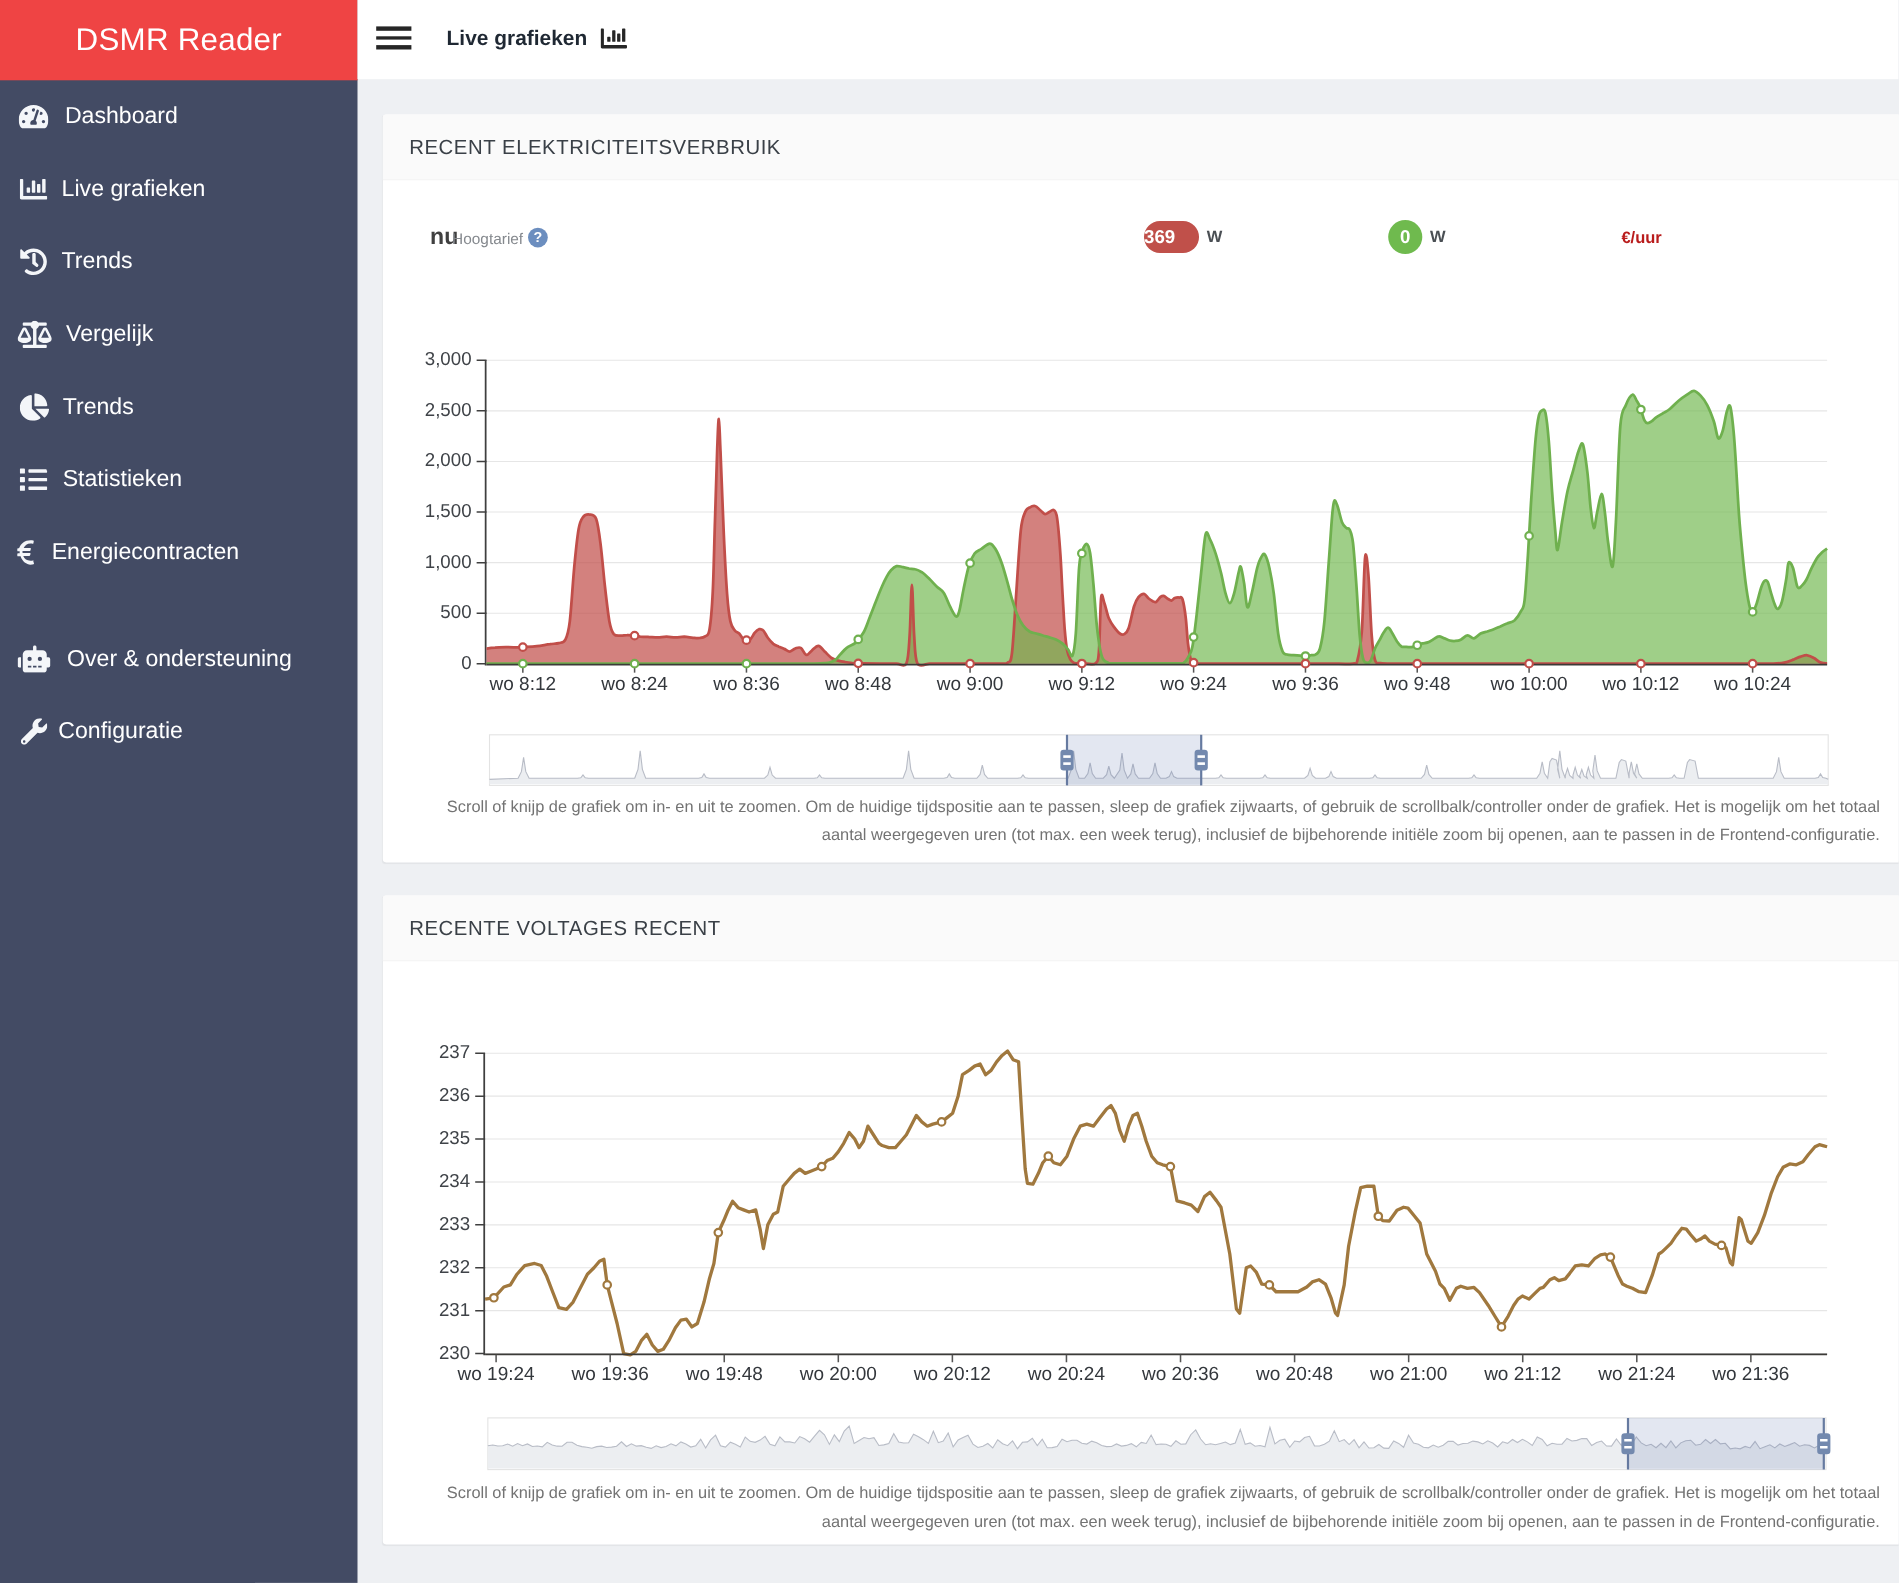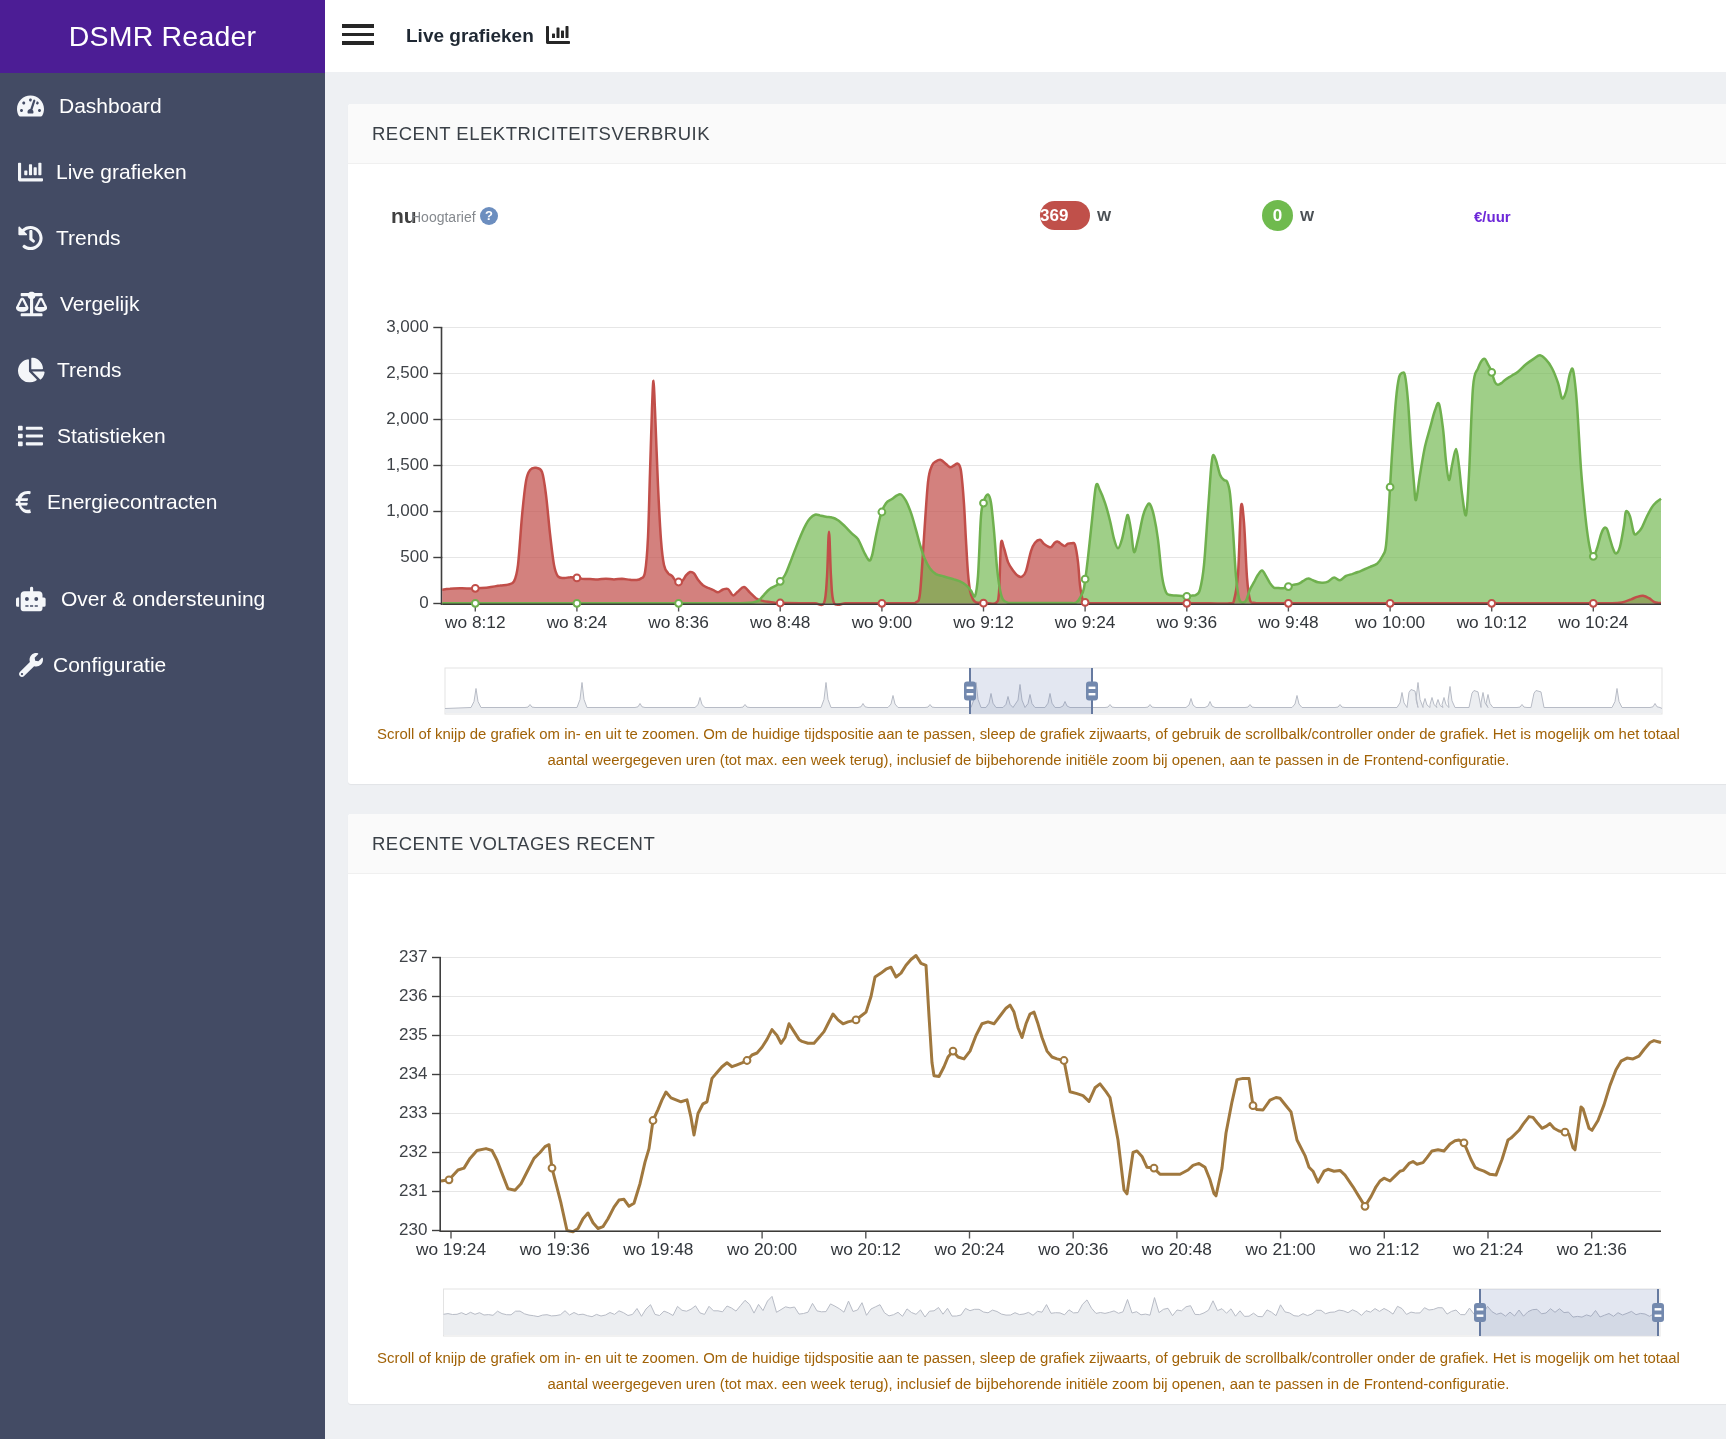--- a/index.html
+++ b/index.html
@@ -1,36 +1,36 @@
 <!DOCTYPE html>
 <html><head><meta charset="utf-8">
 <style>
 * { margin:0; padding:0; box-sizing:border-box; }
 html,body { width:1726px; height:1439px; font-family:"Liberation Sans", sans-serif; background:#eef0f3; overflow:hidden; position:relative; }
 .abs { position:absolute; }
 .sidebar { position:absolute; left:0; top:0; width:325px; height:1439px; background:#434b64; }
-.brand { position:absolute; left:0; top:0; width:325px; height:73px; background:#4c1d95; color:#fff; font-size:28.5px; line-height:73px; text-align:center; letter-spacing:0.2px; }
+.brand { position:absolute; left:0; top:0; width:325px; height:73px; background:#ef4444; color:#fff; font-size:28.5px; line-height:73px; text-align:center; letter-spacing:0.2px; }
 .mi { position:absolute; width:325px; height:66px; }
 .mic { position:absolute; top:50%; transform:translateY(-50%); line-height:0; }
 .mtx { position:absolute; top:50%; transform:translateY(-50%); color:#fff; font-size:21px; white-space:nowrap; }
 .topbar { position:absolute; left:325px; top:0; width:1401px; height:72px; background:#fff; }
 .burger { position:absolute; left:17px; top:24px; width:32px; height:24px; }
 .burger div { height:3.5px; background:#262626; margin-bottom:5.2px; }
 .tbtitle { position:absolute; left:81px; top:0; height:72px; line-height:72px; font-size:19px; font-weight:bold; color:#1f2833; }
 .tbicon { position:absolute; left:221px; top:23px; line-height:0; }
 .card { position:absolute; left:348px; width:1481px; background:#fff; border-radius:3px; box-shadow:0 1px 1px rgba(0,0,0,0.05); }
 .chead { height:60px; background:#fafafa; border-bottom:1px solid #f0f0f0; border-radius:3px 3px 0 0; font-size:18.5px; color:#3a4047; letter-spacing:0.5px; line-height:60px; padding-left:24px; }
-.hint { position:absolute; width:1361px; text-align:center; font-size:14.9px; line-height:25.5px; color:#a16207; left:348px; }
+.hint { position:absolute; width:1361px; text-align:right; font-size:14.9px; line-height:25.5px; color:#737373; left:348px; }
 .nu { position:absolute; left:391px; top:204px; font-size:21px; font-weight:bold; color:#404040; }
 .hoog { position:absolute; left:411px; top:209px; font-size:14px; color:#85898e; }
 .qm { position:absolute; left:480px; top:207px; width:18px; height:18px; border-radius:50%; background:#6c8ebf; color:#fff; font-size:13px; font-weight:bold; text-align:center; line-height:18px; }
 .pill { position:absolute; left:1040px; top:201px; width:50px; height:29px; border-radius:15px; background:#c0504a; color:#fff; font-size:17px; font-weight:bold; text-align:left; line-height:29px; }
 .gdot { position:absolute; left:1262px; top:200px; width:31px; height:31px; border-radius:50%; background:#6fba4e; color:#fff; font-size:17px; font-weight:bold; text-align:center; line-height:31px; }
 .wu { position:absolute; top:207px; font-size:15px; font-weight:bold; color:#4a4f54; }
-.euur { position:absolute; left:1474px; top:208px; font-size:15px; font-weight:bold; color:#6d28d9; }
+.euur { position:absolute; left:1474px; top:208px; font-size:15px; font-weight:bold; color:#b91c1c; }
 .ylab { font-size:17px; fill:#3f4348; }
 .xlab { font-size:17.3px; fill:#33373c; }
 </style></head>
 <body>
 <div class="sidebar">
   <div class="brand">DSMR Reader</div>
   <div class="mi" style="top:73px">
       <span class="mic" style="left:17px"><svg width="27.0" height="24" viewBox="0 0 576 512">
           <path fill="#f4f6f9" d="M288 32C128.94 32 0 160.94 0 320c0 52.8 14.25 102.26 39.06 144.8 5.61 9.62 16.3 15.2 27.44 15.2h443c11.14 0 21.83-5.58 27.44-15.2C561.75 422.26 576 372.8 576 320c0-159.06-128.94-288-288-288zm0 64c14.71 0 26.58 10.13 30.32 23.65-1.11 2.26-2.64 4.23-3.45 6.67l-9.22 27.67c-5.13 3.49-10.97 6.01-17.64 6.01-17.67 0-32-14.33-32-32S270.33 96 288 96zM96 384c-17.67 0-32-14.33-32-32s14.33-32 32-32 32 14.33 32 32-14.33 32-32 32zm48-160c-17.67 0-32-14.33-32-32s14.33-32 32-32 32 14.33 32 32-14.33 32-32 32zm246.77-72.41l-61.33 184C343.13 347.33 352 364.54 352 384c0 11.72-3.38 22.55-8.88 32H232.88c-5.5-9.45-8.88-20.28-8.88-32 0-33.94 26.5-61.43 59.9-63.59l61.34-184.01c4.17-12.56 17.73-19.45 30.36-15.17 12.57 4.19 19.35 17.79 15.17 30.36zm14.66 57.2l15.52-46.55c3.47-1.29 7.13-2.23 11.05-2.23 17.67 0 32 14.33 32 32 0 17.67-14.33 32-32 32-11.38-.01-21.25-6.04-26.57-15.22zM480 384c-17.67 0-32-14.33-32-32s14.33-32 32-32 32 14.33 32 32-14.33 32-32 32z"></path>
         </svg></span>

